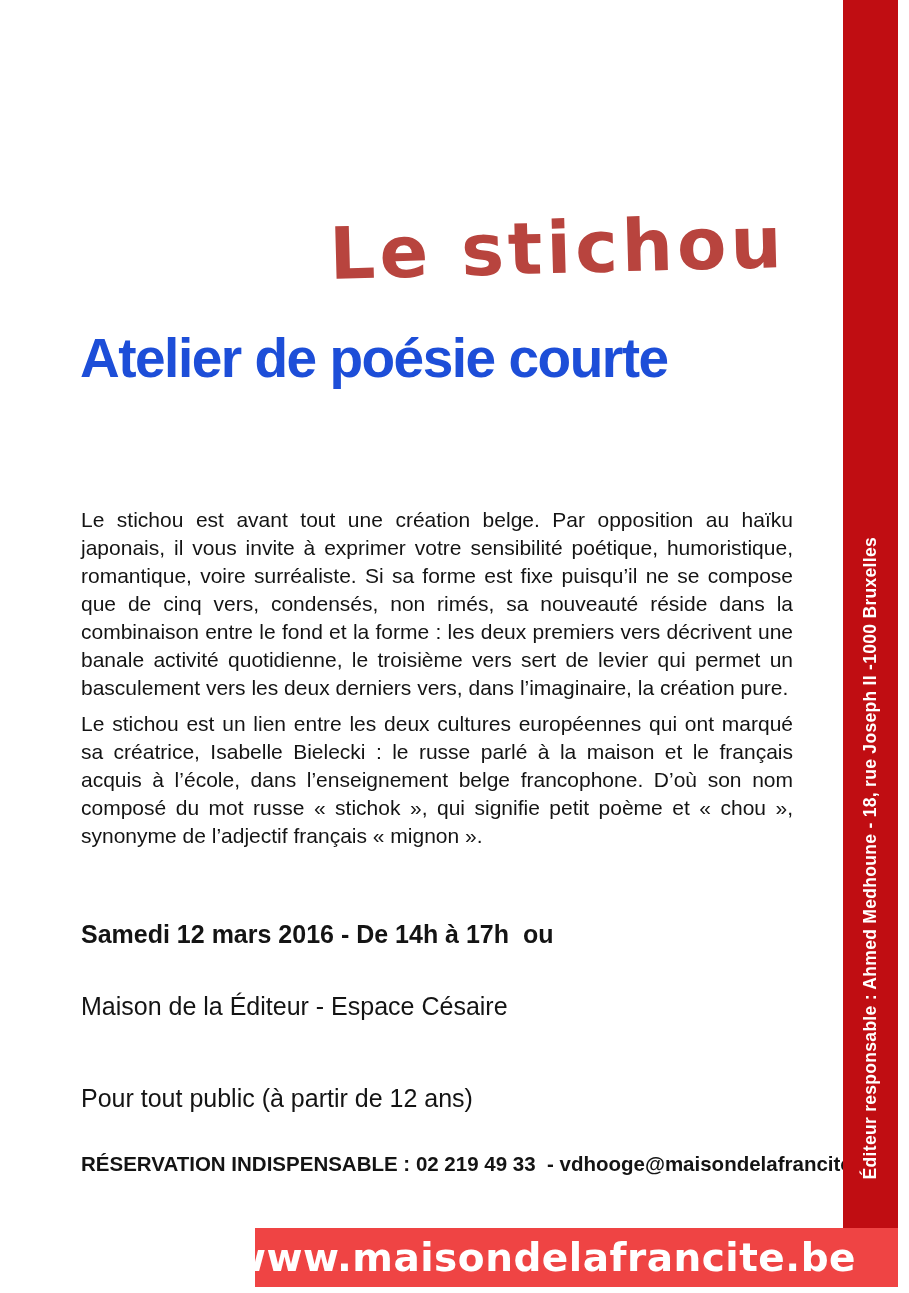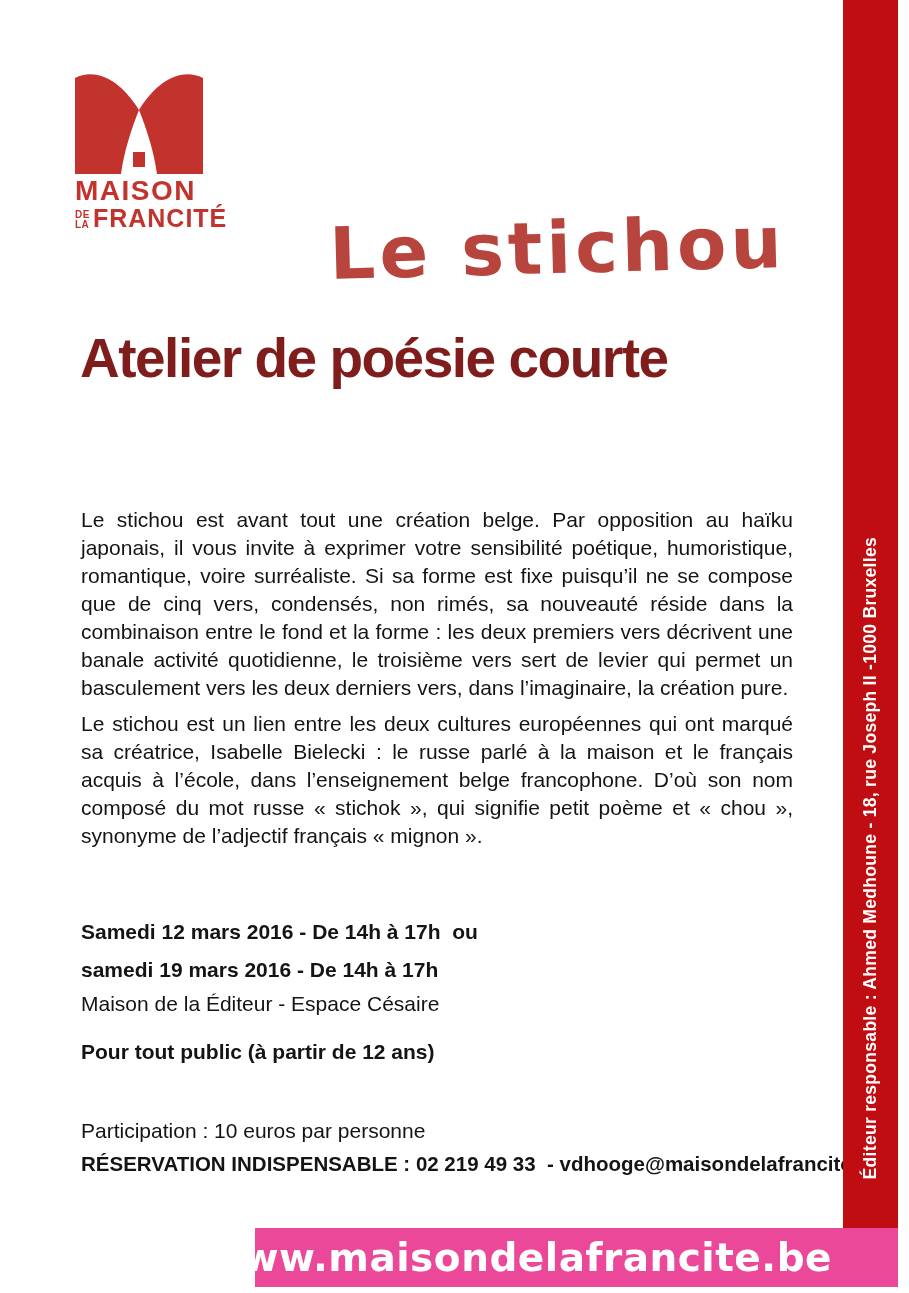--- a/index.html
+++ b/index.html
@@ -23,102 +23,85 @@
     font-weight:bold;color:#c3332e;font-size:25px;letter-spacing:1px;line-height:1;
   }
   
   .script-title{
     position:absolute;left:325px;top:212px;width:465px;text-align:center;
     font-family:"DejaVu Sans",sans-serif;font-weight:bold;font-size:72px;
     color:#b8443e;transform:rotate(-1.5deg);letter-spacing:4px;line-height:1;
   }
   .page-title{
     position:absolute;left:80px;top:328px;width:720px;
-    font-weight:bold;font-size:55px;letter-spacing:-1.5px;color:#7f1d1d;line-height:1.1;
+    font-weight:bold;font-size:55px;letter-spacing:-1.5px;color:#1d4ed8;line-height:1.1;
   }
   .intro-subtitle{
     position:absolute;left:81px;top:430px;width:698px;
     font-weight:bold;font-size:22px;line-height:29px;color:#0c0c0c;
     text-align:justify;text-align-last:left;
   }
   
   .para{
     position:absolute;left:81px;width:712px;
     font-size:21px;line-height:28px;color:#141414;
     text-align:justify;text-align-last:left;
   }
   .para1{top:506px;}
   .para2{top:710px;}
   
-  .pline{position:absolute;left:81px;width:740px;font-size:21px;color:#141414;white-space:pre;}
+  .pline{position:absolute;left:81px;width:740px;font-size:25px;color:#141414;white-space:pre;}
   .bold{font-weight:bold;}
   .heading{top:876px;font-size:20px;letter-spacing:0.3px;}
   .date1{top:920px;}
   .date2{top:958px;}
   .venue{top:992px;}
   .entrance{top:1026px;}
-  .public{top:1040px;font-weight:bold;}
+  .public{top:1084px;}
   .participation{top:1119px;}
   .reservation{top:1152px;font-size:20.5px;}
   
   .sidebar-strip{
     position:absolute;left:843px;top:0;width:55px;height:1287px;background:#c00d12;
     display:flex;justify-content:center;align-items:flex-end;
     padding-bottom:108px;box-sizing:border-box;
   }
   .sidebar-text{
     writing-mode:vertical-rl;transform:rotate(180deg);
     color:#ffffff;font-weight:bold;font-size:17.5px;letter-spacing:0.3px;
     white-space:nowrap;
   }
   
   .footer-bar{
-    position:absolute;left:255px;top:1228px;width:643px;height:59px;background:#ec4899;
+    position:absolute;left:255px;top:1228px;width:643px;height:59px;background:#ef4444;
     display:flex;align-items:center;justify-content:flex-end;
-    padding-right:66px;box-sizing:border-box;
+    padding-right:42px;box-sizing:border-box;
   }
   .footer-url{
     color:#ffffff;font-weight:bold;font-size:39px;letter-spacing:0.5px;
     font-family:"DejaVu Sans",sans-serif;
   }
 </style>
 </head>
 <body>
 
 <div class="page">
 
-  <div class="logo">
-    <svg width="128" height="106" viewBox="0 0 128 106" aria-hidden="true">
-      <path d="M0,106 L0,10 C20,0 44,10 64,42 C56,62 49,84 46,106 Z" fill="#c3332e"></path>
-      <path d="M128,106 L128,10 C108,0 84,10 64,42 C72,62 79,84 82,106 Z" fill="#c3332e"></path>
-      <rect x="58" y="84" width="12" height="15" fill="#c3332e"></rect>
-    </svg>
-    <div class="logo-word1">MAISON</div>
-    <div class="logo-line2">
-      <span class="logo-dela">
-        <span>DE</span>
-        <span>LA</span>
-      </span>
-      <span class="logo-word2">FRANCITÉ</span>
-    </div>
-  </div>
 
   <div class="script-title">Le stichou</div>
 
   <div class="page-title">Atelier de poésie courte</div>
 
 
   <div class="para para1">Le stichou est avant tout une création belge. Par opposition au haïku japonais, il vous invite à exprimer votre sensibilité poétique, humoristique, romantique, voire surréaliste. Si sa forme est fixe puisqu’il ne se compose que de cinq vers, condensés, non rimés, sa nouveauté réside dans la combinaison entre le fond et la forme : les deux premiers vers décrivent une banale activité quotidienne, le troisième vers sert de levier qui permet un basculement vers les deux derniers vers, dans l’imaginaire, la création pure.</div>
   <div class="para para2">Le stichou est un lien entre les deux cultures européennes qui ont marqué sa créatrice, Isabelle Bielecki : le russe parlé à la maison et le français acquis à l’école, dans l’enseignement belge francophone. D’où son nom composé du mot russe « stichok », qui signifie petit poème et « chou », synonyme de l’adjectif français « mignon ».</div>
 
   <div class="pline date1 bold">Samedi 12 mars 2016 - De 14h à 17h  ou</div>
-  <div class="pline date2 bold">samedi 19 mars 2016 - De 14h à 17h</div>
   <div class="pline venue">Maison de la Éditeur - Espace Césaire</div>
   <div class="pline public">Pour tout public (à partir de 12 ans)</div>
-  <div class="pline participation">Participation : 10 euros par personne</div>
   <div class="pline reservation bold">RÉSERVATION INDISPENSABLE : 02 219 49 33  - vdhooge@maisondelafrancite.be</div>
 
   <div class="sidebar-strip">
     <span class="sidebar-text">Éditeur responsable : Ahmed Medhoune - 18, rue Joseph II -1000 Bruxelles</span>
   </div>
 
   <div class="footer-bar">
     <span class="footer-url">www.maisondelafrancite.be</span>
   </div>
 

